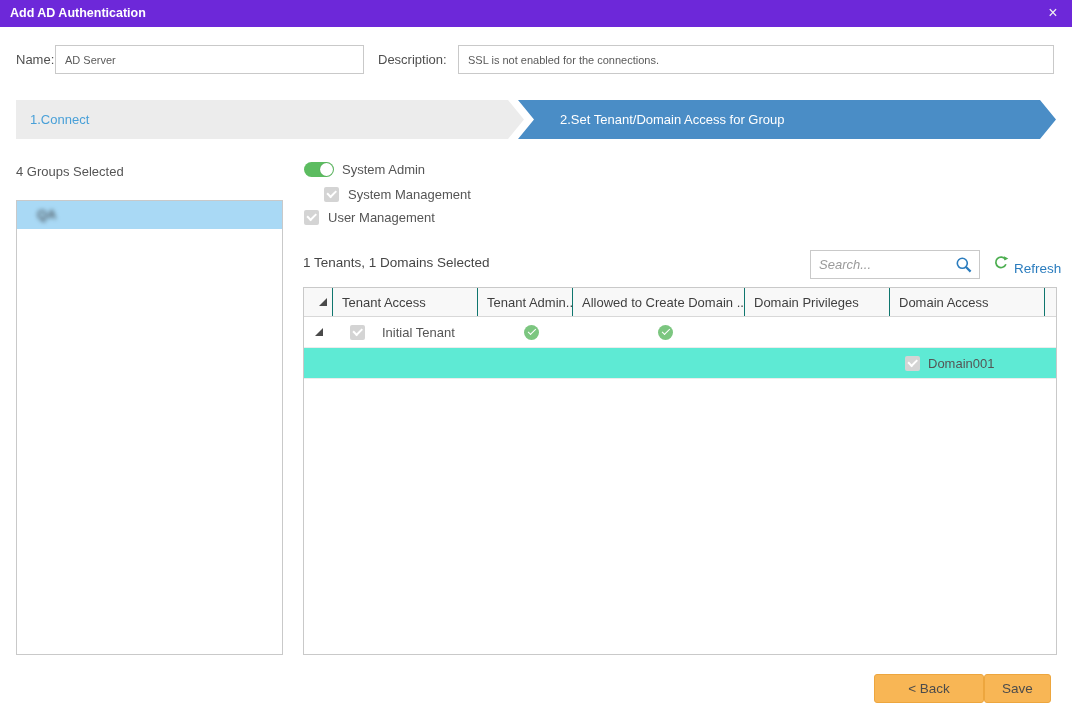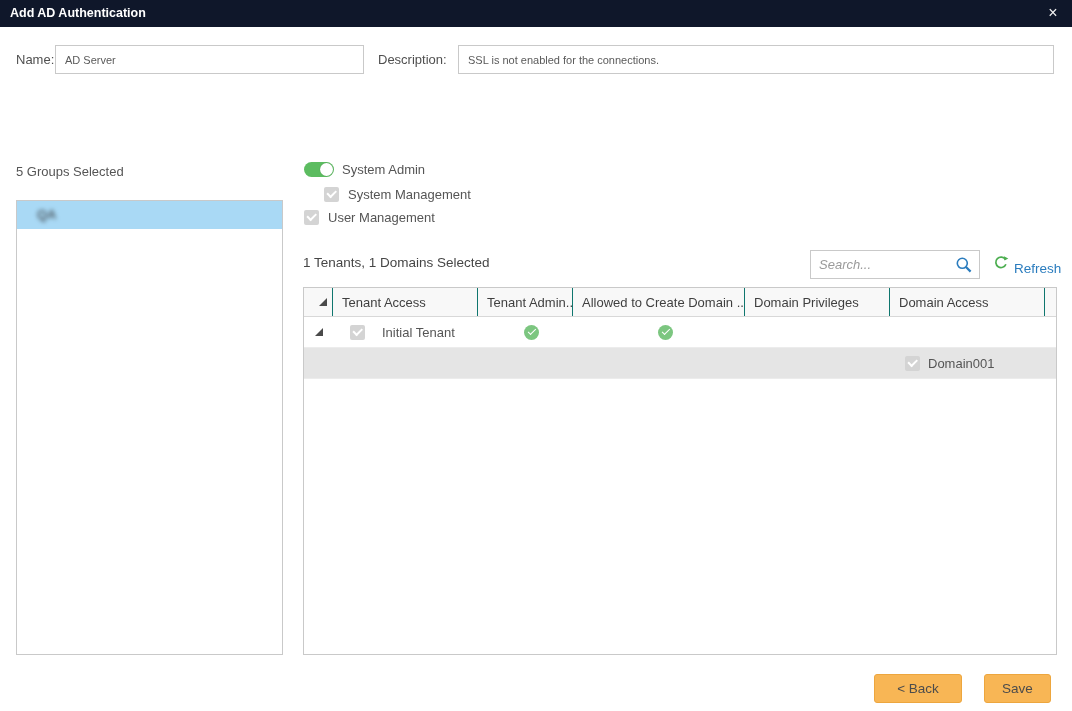--- a/index.html
+++ b/index.html
@@ -4,21 +4,21 @@
 <style>
   * { margin:0; padding:0; box-sizing:border-box; }
   html,body { width:1072px; height:711px; }
   body {
     font-family:"Liberation Sans","DejaVu Sans",sans-serif;
     background:#fff; color:#4a4a4a; position:relative; overflow:hidden;
   }
   .dialog { position:absolute; inset:0; background:#fff; }
 
   
-  .titlebar { position:absolute; left:0; top:0; width:1072px; height:27px; background:#0f172a; }
+  .titlebar { position:absolute; left:0; top:0; width:1072px; height:27px; background:#6d28d9; }
   .titlebar .title { position:absolute; left:10px; top:0; line-height:27px; color:#fff; font-size:12.5px; font-weight:bold; }
   .titlebar .close { position:absolute; right:8px; top:0; width:22px; text-align:center; line-height:26px; color:#f2f2f2; font-size:16px; cursor:pointer; }
 
   
   .fld-label { position:absolute; top:45px; height:29px; line-height:29px; font-size:13px; color:#4f4f4f; }
   .txt-input {
     position:absolute; top:45px; height:29px; border:1px solid #c9c9c9; background:#fff;
     font-family:inherit; font-size:11px; color:#5a5a5a; padding:9px 9px; outline:none;
   }
   #name-label { left:16px; }
@@ -72,60 +72,68 @@
   .refresh .label { color:#2a7cbe; font-size:13.5px;margin-top:8px; }
 
   
   .grid { position:absolute; left:303px; top:287px; width:754px; height:368px; border:1px solid #c9c9c9; background:#fff; font-size:13px; }
   .grid-row, .grid-header { display:grid; grid-template-columns:29px 145px 95px 172px 145px 155px 11px; }
   .grid-header { height:29px; background:#f8f8f8; border-bottom:1px solid #d8d8d8; color:#3f3f3f; }
   .grid-header .cell { border-right:1px solid #0f766e; display:flex; align-items:center; padding-left:9px; overflow:hidden; white-space:nowrap; }
   .grid-header .cell:last-child { border-right:none; }
   .grid-row { height:31px; border-bottom:1px solid #ececec; color:#555; }
   .grid-row .cell { display:flex; align-items:center; overflow:hidden; white-space:nowrap; }
-  .grid-row.alt { background:#e5e5e5;gap:36px; }
+  .grid-row.alt { background:#5eead4;gap:36px; }
   .tri { width:0; height:0; border-bottom:8px solid #4a4a4a; border-left:8px solid transparent; display:inline-block; cursor:pointer; }
   .cell.expand { justify-content:center; }
   .cell.tenant-name { padding-left:17px; gap:17px; }
   .cell.domain-name { padding-left:16px; gap:8px; }
   .check-circle { position:relative; width:15px; height:15px; border-radius:50%; background:#7cc680; display:inline-block; }
   .check-circle::after {
     content:""; position:absolute; left:3.5px; top:4px; width:6.5px; height:3px;
     border-left:1.8px solid #fff; border-bottom:1.8px solid #fff; transform:rotate(-45deg);
   }
   .cell.tenant-admin { padding-left:46px; }
   .cell.allowed { padding-left:85px; }
   .role-link { color:#2a7cbe; cursor:pointer; padding-left:28px; font-size:13px; }
 
   
   .btn {
     position:absolute; top:674px; height:29px; background:#f8b655; border:1px solid #eda63e;
     border-radius:3px; font-family:inherit; font-size:13.5px; color:#4c4c4c; cursor:pointer;
   }
-  #btn-back { left:874px; width:88px; }
+  #btn-back { left:874px; width:110px; }
   #btn-save { left:984px; width:67px; }
 </style>
 </head>
 <body>
 
 <div class="dialog">
 
   <div class="titlebar">
     <span class="title">Add AD Authentication</span>
     <span class="close">×</span>
   </div>
 
   <label class="fld-label" id="name-label">Name:</label>
   <input class="txt-input" id="name-input" type="text" value="AD Server" style="">
 
   <label class="fld-label" id="desc-label">Description:</label>
   <input class="txt-input" id="desc-input" type="text" value="SSL is not enabled for the connections." style="">
 
-
-  <div class="groups-header">5 Groups Selected</div>
+  <div class="steps">
+    <div class="step step-1">
+      <span>1.Connect</span>
+    </div>
+    <div class="step step-2">
+      <span>2.Set Tenant/Domain Access for Group</span>
+    </div>
+  </div>
+
+  <div class="groups-header">4 Groups Selected</div>
   <div class="groups-list">
     <div class="group-item selected">
       <span class="blurred">QA</span>
     </div>
   </div>
 
   <div class="perm-row toggle-row" style="top:161px;">
     <span class="toggle">
         <span class="knob"></span>
       </span>

